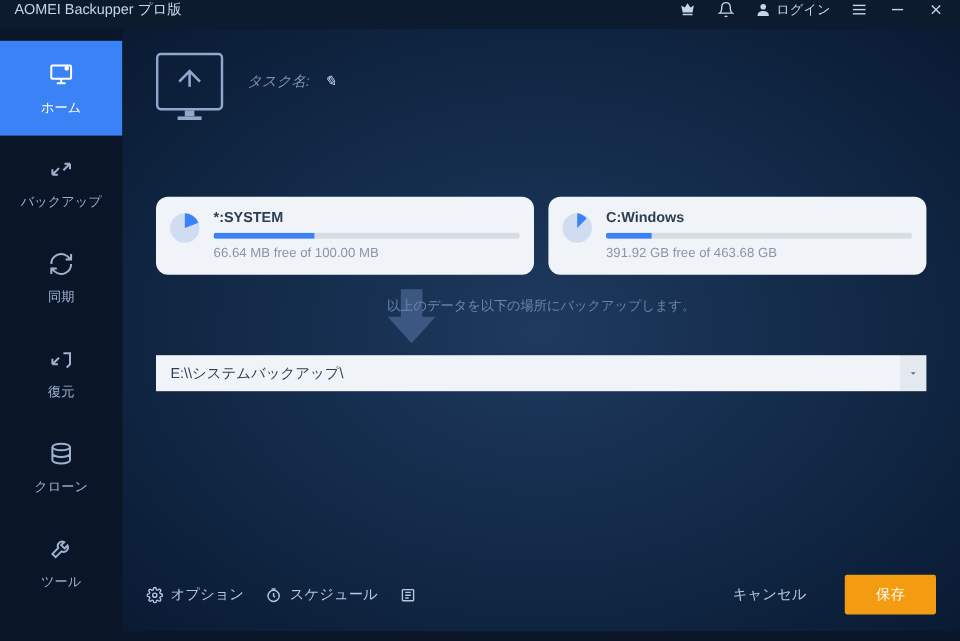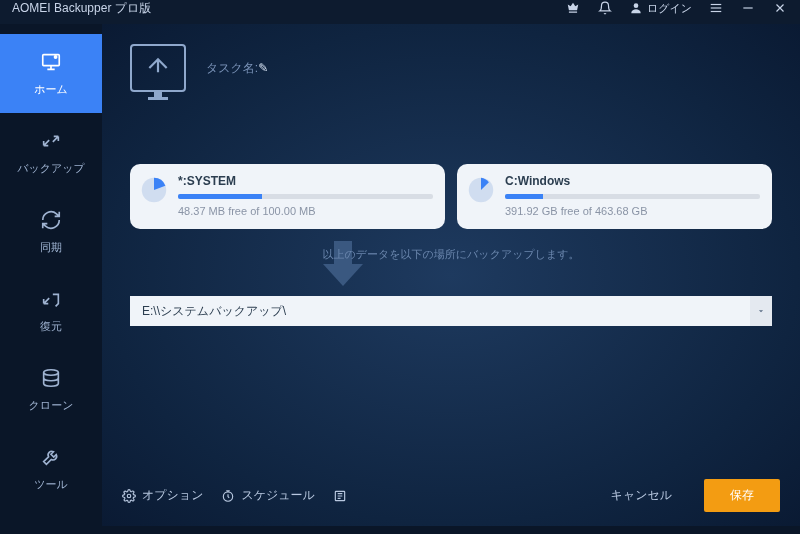--- a/index.html
+++ b/index.html
@@ -13,21 +13,21 @@
 .sidebar { width:102px; background:#0a1628; display:flex; flex-direction:column; padding-top:10px; }
 .nav-item { display:flex; flex-direction:column; align-items:center; padding:16px 0; color:#9fb3d1; font-size:11px; cursor:pointer; gap:8px; }
 .nav-item.active { background:#3b82f6; color:#fff; }
 .nav-icon { width:24px; height:24px; display:flex; align-items:center; justify-content:center; }
 .content { flex:1; background:radial-gradient(ellipse at center,#1e3a5f 0%,#0f2440 70%,#0a1a33 100%); position:relative; display:flex; flex-direction:column; }
 .header { display:flex; align-items:center; gap:20px; padding:20px 28px 12px; }
 .header-icon { width:56px; height:48px; border:2px solid #8fa8cc; border-radius:4px; display:flex; align-items:center; justify-content:center; position:relative; }
 .header-icon::after { content:""; position:absolute; bottom:-10px; left:50%; transform:translateX(-50%); width:20px; height:3px; background:#8fa8cc; }
 .header-icon::before { content:""; position:absolute; bottom:-7px; left:50%; transform:translateX(-50%); width:8px; height:5px; background:#8fa8cc; }
 .header-text h1 { color:#e8f0fc; font-size:17px; font-weight:400; margin-bottom:8px; }
-.task-row { display:flex; align-items:center; gap:0; font-size:12px; }
+.task-row { display:flex; align-items:center; gap:12px; font-size:12px;font-style:italic; }
 .task-label { color:#7a93b8; }
 .task-name { color:#d8e4f5; }
 .edit-icon { color:#d8e4f5; cursor:pointer; font-size:12px; }
 .body { flex:1; display:flex; flex-direction:column; align-items:center; padding:60px 28px 0; }
 .drives { display:flex; gap:12px; width:100%; }
 .drive-card { flex:1; background:#f0f4f9; border-radius:10px; padding:10px 12px 12px 48px; position:relative; cursor:pointer; }
 .pie-icon { position:absolute; left:10px; top:12px; width:28px; height:28px; }
 .drive-name { font-size:12px; font-weight:700; color:#2c3e50; margin-bottom:6px; }
 .progress-track { height:5px; background:#d8dde5; border-radius:2px; overflow:hidden; margin-bottom:6px; }
 .progress-fill { height:100%; background:#3b82f6; }
@@ -164,21 +164,21 @@
       <div class="drives">
         <div class="drive-card">
           <svg class="pie-icon" viewBox="0 0 32 32">
               <circle cx="16" cy="16" r="14" fill="#d0ddf0"></circle>
               <path d="M16 2 A14 14 0 0 1 29 11 L16 16 Z" fill="#3b82f6"></path>
             </svg>
           <div class="drive-name">*:SYSTEM</div>
           <div class="progress-track">
               <div class="progress-fill" id="p0" style="width: 33%;"></div>
             </div>
-          <div class="drive-free">48.37 MB free of 100.00 MB</div>
+          <div class="drive-free">66.64 MB free of 100.00 MB</div>
         </div>
         <div class="drive-card">
           <svg class="pie-icon" viewBox="0 0 32 32">
               <circle cx="16" cy="16" r="14" fill="#d0ddf0"></circle>
               <path d="M16 2 A14 14 0 0 1 25 7 L16 16 Z" fill="#3b82f6"></path>
             </svg>
           <div class="drive-name">C:Windows</div>
           <div class="progress-track">
               <div class="progress-fill" id="p1" style="width: 15%;"></div>
             </div>

